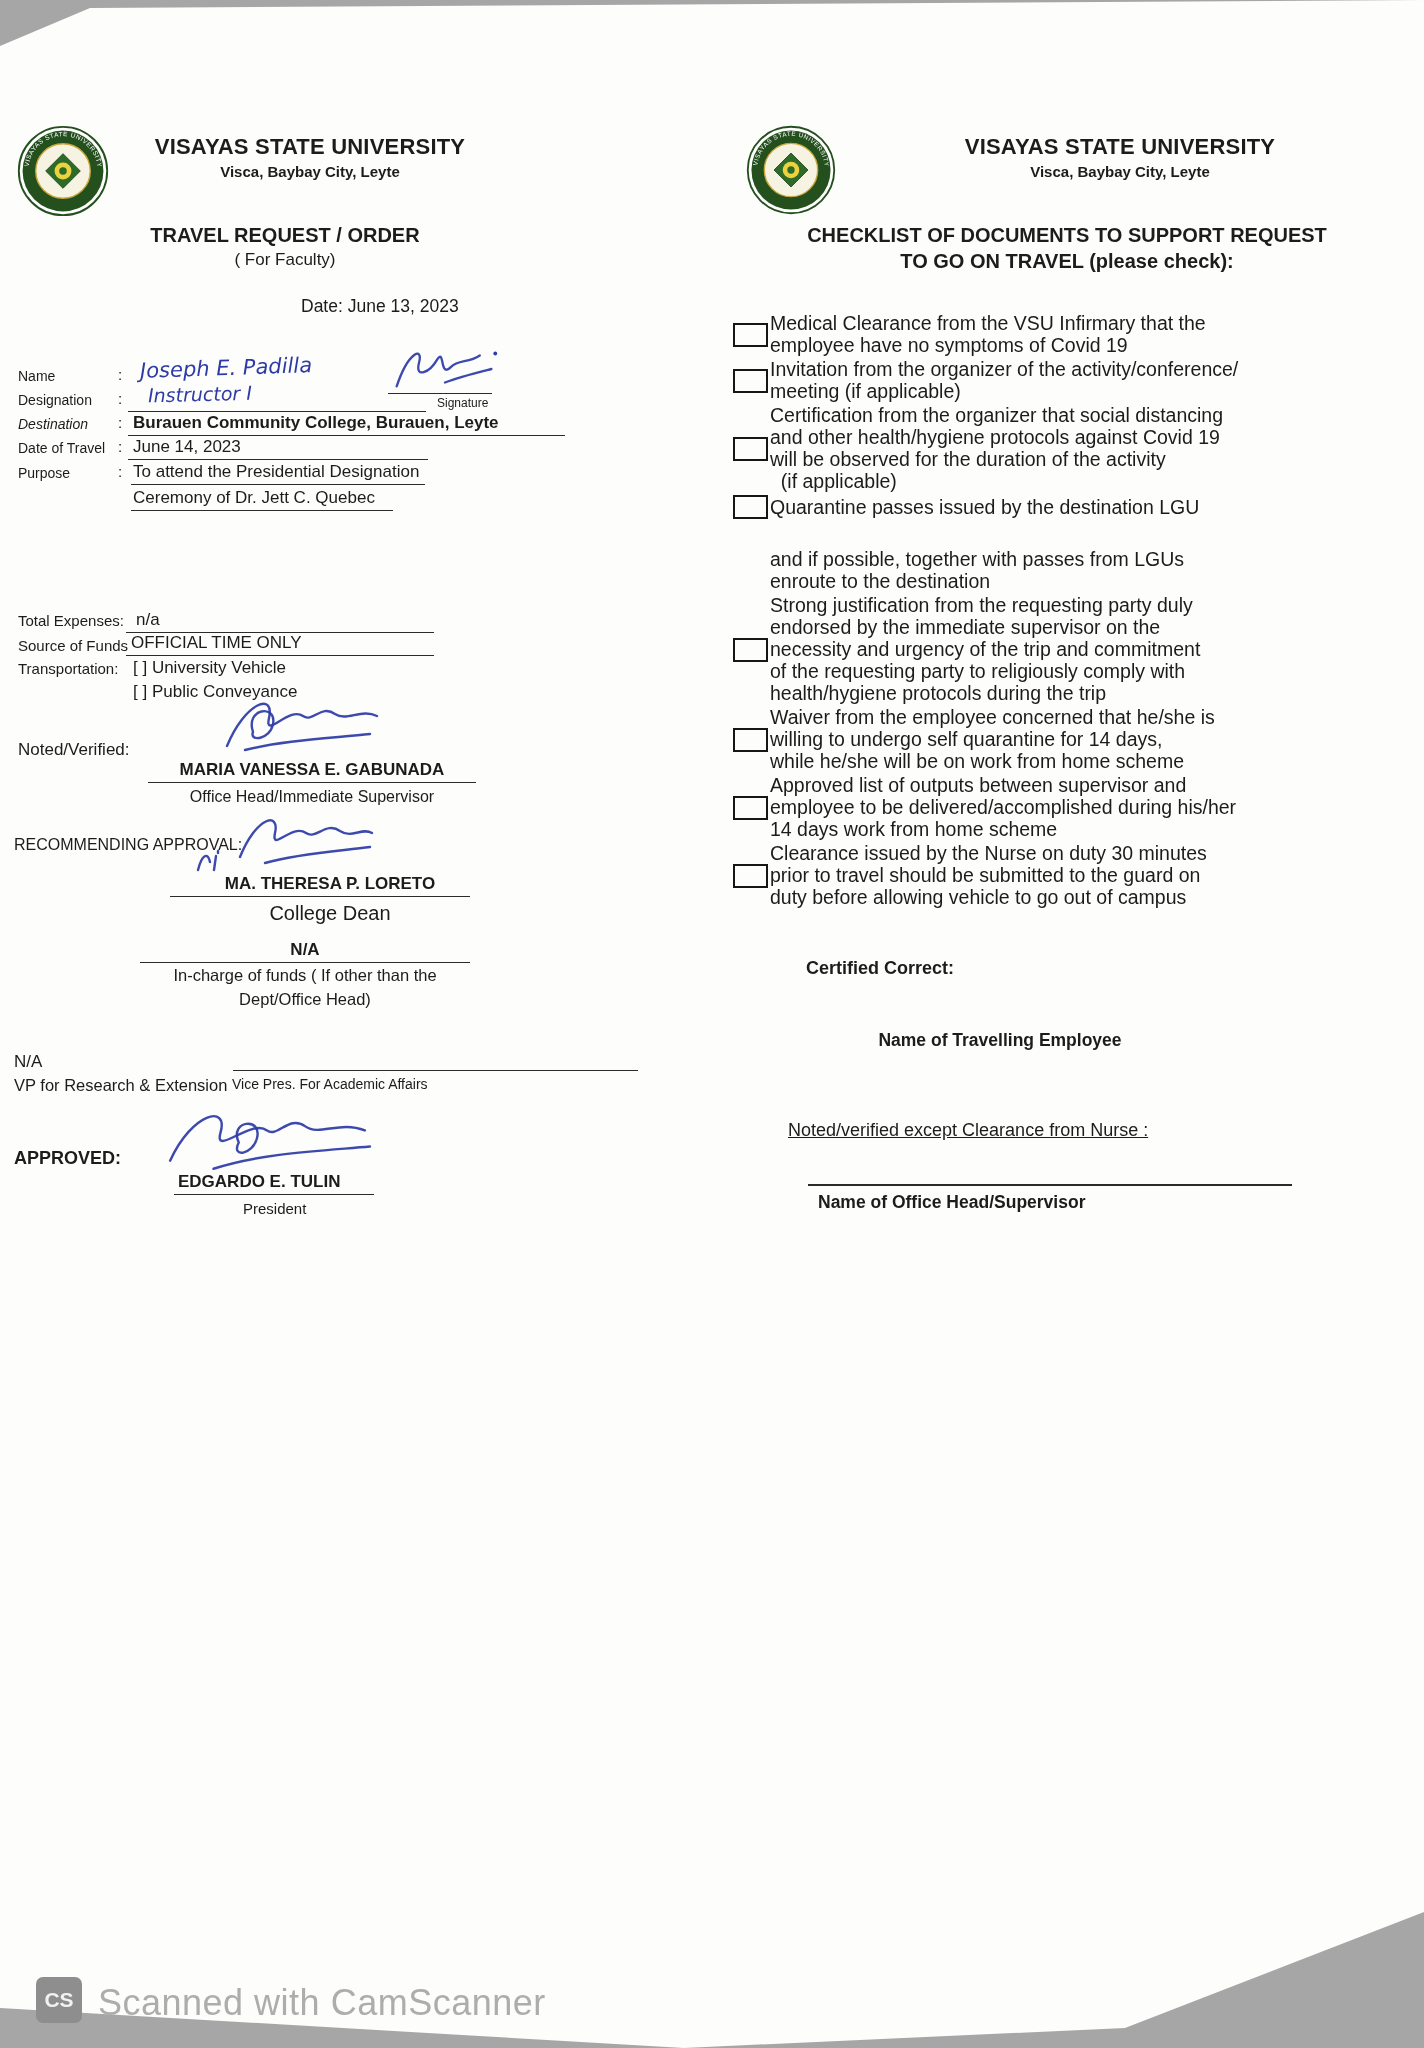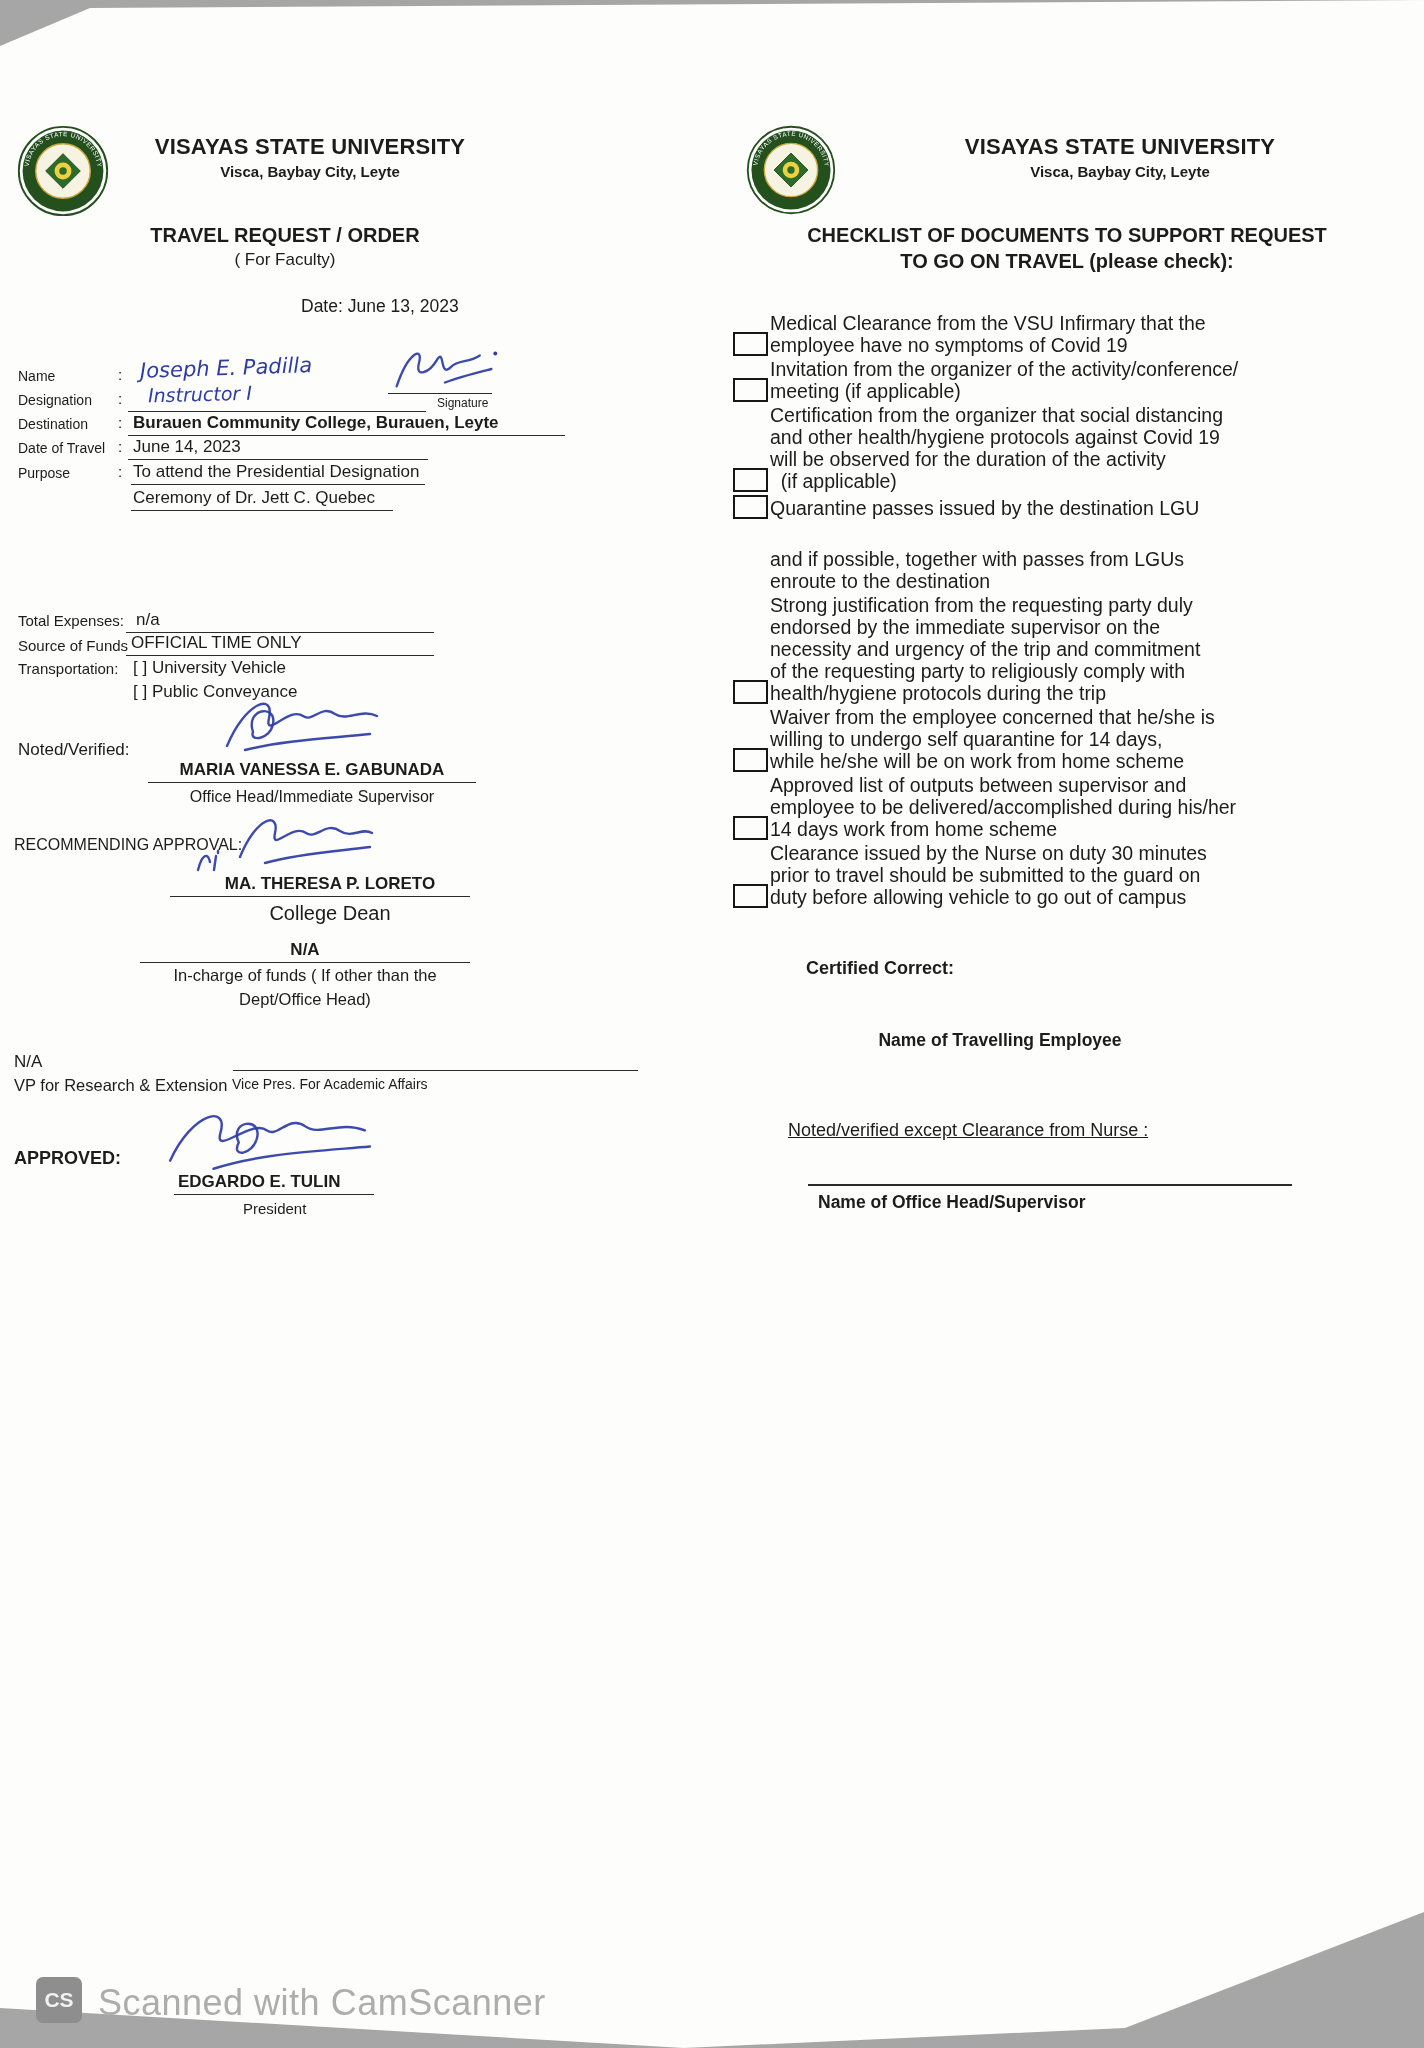--- a/index.html
+++ b/index.html
@@ -14,21 +14,21 @@
   .hline{position:absolute;height:0;border-top:1.6px solid #2b2b2b;}
   .flabel{font-size:14px;}
   .fcolon{font-size:15px;}
   .fvalue{font-size:17px;}
   .smalltxt{font-size:12px;}
   .uniname{font-size:22px;font-weight:bold;letter-spacing:.2px;}
   .uniaddr{font-size:15px;font-weight:bold;}
   .title{font-size:20px;font-weight:bold;}
   .subtitle{font-size:17px;}
   .checklist{position:absolute;left:733px;top:312px;width:668px;}
-  .check-item{display:flex;align-items:flex-end;margin-bottom:2px;}
+  .check-item{display:flex;align-items:center;margin-bottom:2px;}
   .checkbox{flex:none;width:31px;height:20px;border:2.4px solid #161616;margin:1px 2px 0 0;background:transparent;}
   .checkbox.hidden{visibility:hidden;}
   .check-text{flex:1;}
   .check-line{font-size:19.5px;line-height:22px;min-height:22px;white-space:pre-wrap;}
   .sig path{fill:none;stroke:#2d3ba6;stroke-width:2.4;stroke-linecap:round;stroke-linejoin:round;opacity:.92;}
   .wm-badge{position:absolute;left:36px;top:1977px;width:46px;height:46px;background:#8e8e8e;border-radius:7px;
             display:flex;align-items:center;justify-content:center;color:#f2f2f2;font-weight:bold;font-size:21px;}
   .wm-text{position:absolute;left:98px;top:1982px;font-size:36px;color:#adadad;letter-spacing:.5px;}
 </style>
 </head>
@@ -68,21 +68,21 @@
       <circle cx="112" cy="14" r="2" fill="#2d3ba6" stroke="none"></circle>
     </svg>
 
     <div class="abs flabel" style="left:18px;top:392px;">Designation</div>
     <div class="abs fcolon" style="left:118px;top:390px;">:</div>
     <div class="abs hand" style="left:148px;top:383px;font-size:19px;transform:rotate(-1.5deg);">Instructor I</div>
     <div class="hline" style="left:128px;top:411px;width:298px;"></div>
     <div class="hline" style="left:388px;top:393px;width:104px;"></div>
     <div class="abs smalltxt" style="left:437px;top:396px;">Signature</div>
 
-    <div class="abs flabel" style="left:18px;top:416px;">Destination</div>
+    <div class="abs flabel" style="left:18px;top:416px;font-style:italic;">Destination</div>
     <div class="abs fcolon" style="left:118px;top:414px;">:</div>
     <div class="abs fvalue b" style="left:133px;top:413px;font-weight:600;">Burauen Community College, Burauen, Leyte</div>
     <div class="hline" style="left:128px;top:435px;width:437px;"></div>
 
     <div class="abs flabel" style="left:18px;top:440px;">Date of Travel</div>
     <div class="abs fcolon" style="left:118px;top:438px;">:</div>
     <div class="abs fvalue" style="left:133px;top:437px;">June 14, 2023</div>
     <div class="hline" style="left:128px;top:459px;width:300px;"></div>
 
     <div class="abs flabel" style="left:18px;top:465px;">Purpose</div>

